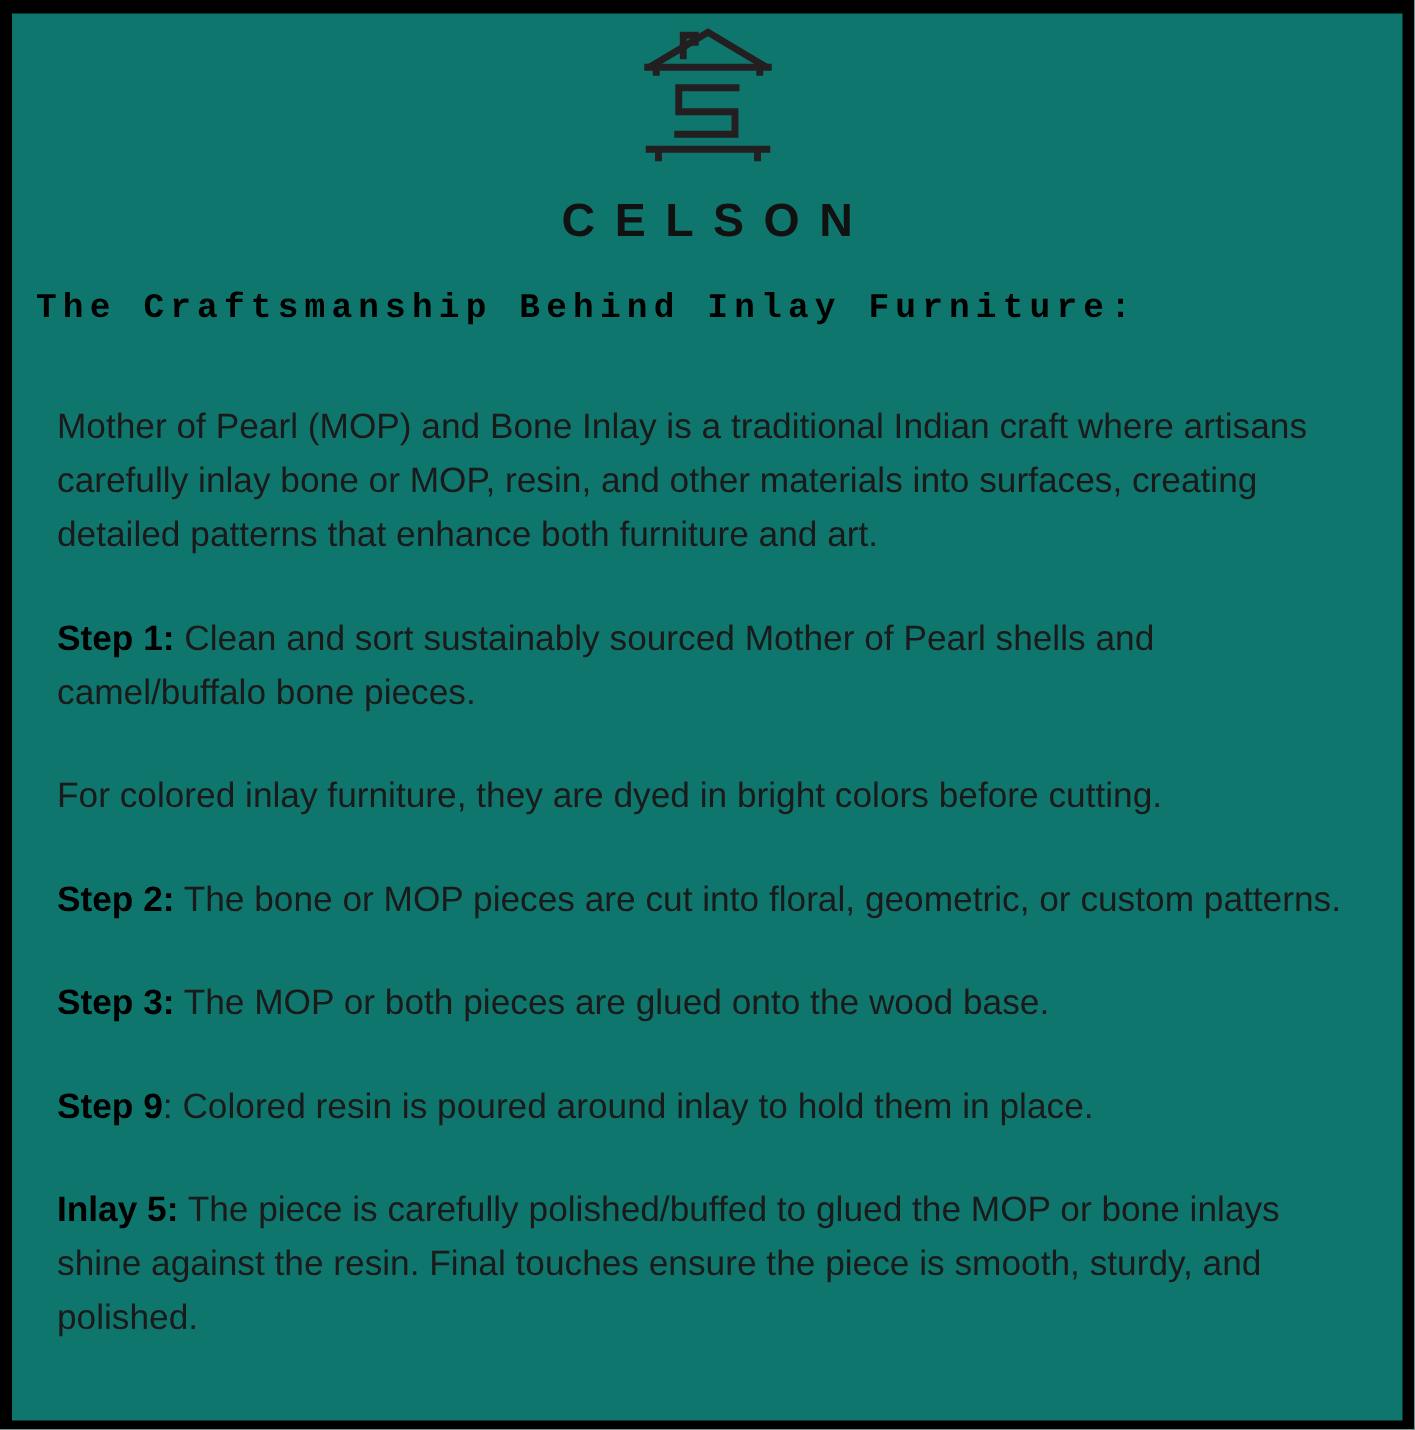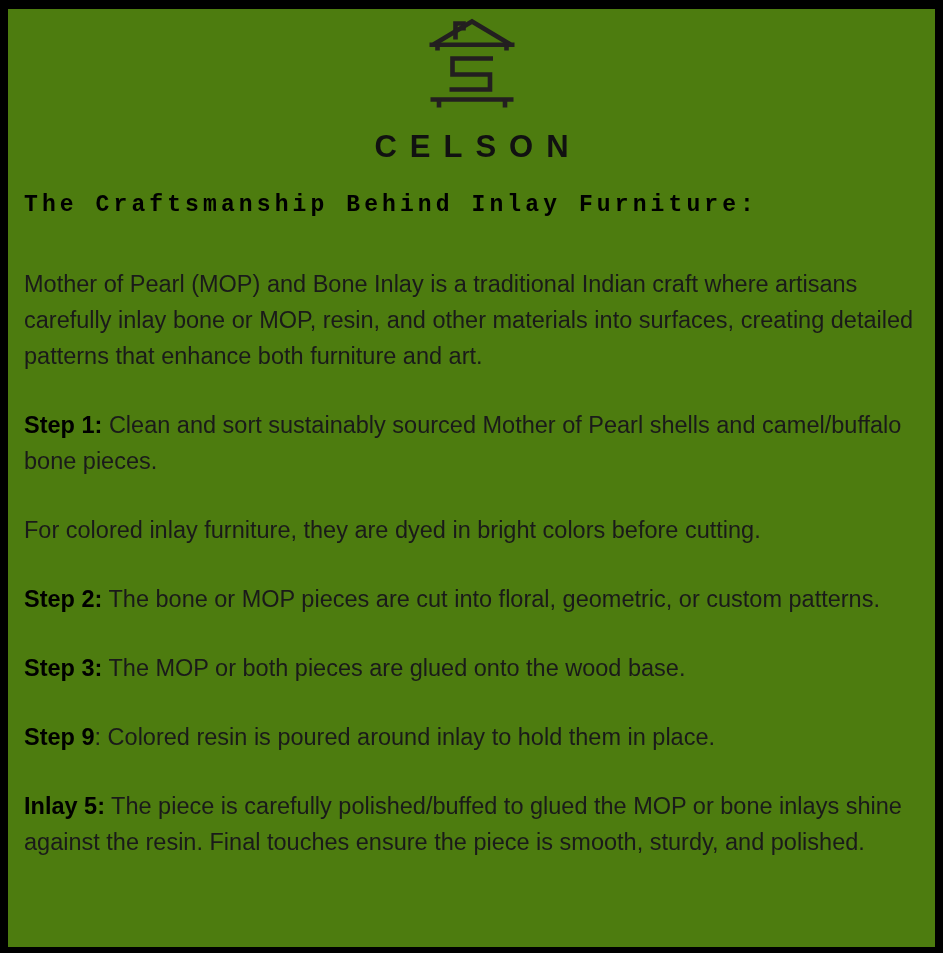--- a/index.html
+++ b/index.html
@@ -11,21 +11,21 @@
 
   body {
     font-family: "Liberation Sans", sans-serif;
   }
 
   .page {
     position: relative;
     width: 943px;
     height: 953px;
     box-sizing: border-box;
-    background: #4d7c0f;
+    background: #0f766e;
     border-top: 9px solid #000000;
     border-left: 8px solid #000000;
     border-right: 8px solid #000000;
     border-bottom: 6px solid #000000;
     overflow: hidden;
   }
 
   .inner {
     position: relative;
     width: 100%;
@@ -75,21 +75,21 @@
   .body-copy {
     margin: 0 0 0 8px;
     width: 898px;
   }
 
   .para {
     font-family: "Liberation Sans", sans-serif;
     font-size: 23.5px;
     line-height: 36px;
     color: #1a1a1a;
-    margin: 0;
+    margin: 14px;
     font-stretch: condensed;
     transform-origin: left top;
   }
 
   .para + .para {
     margin-top: 33px;
   }
 
   .para .lead {
     font-weight: 700;

